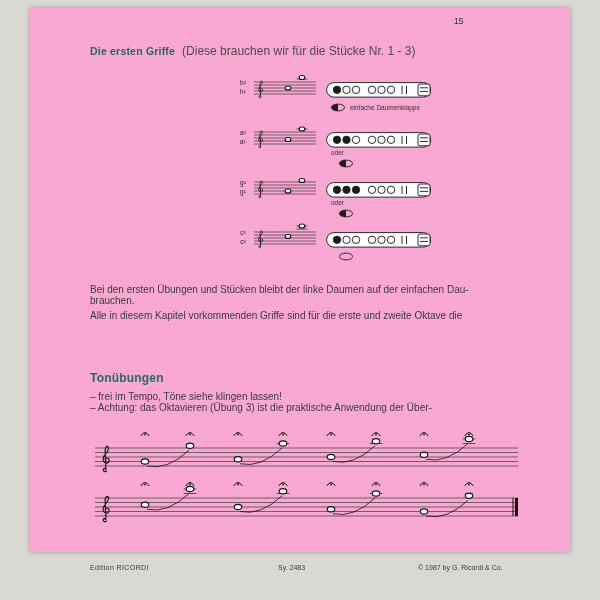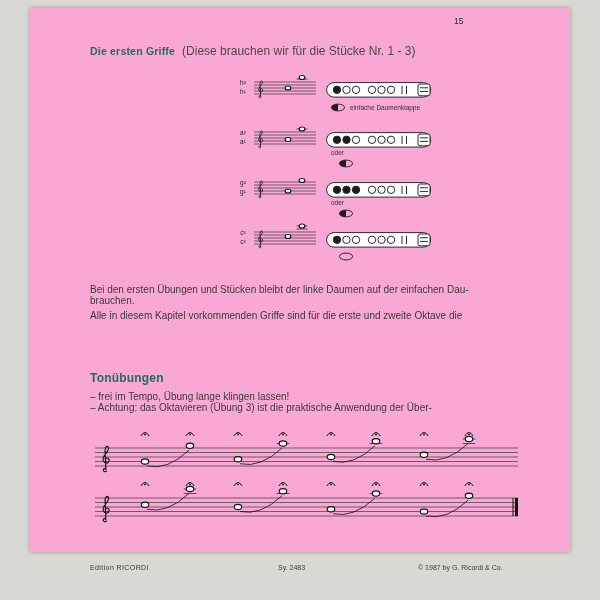--- a/index.html
+++ b/index.html
@@ -194,21 +194,21 @@
     <div>brauchen.</div>
   </div>
 
   <div class="abs body-text" style="left:60px;top:302px">
     <div>Alle in diesem Kapitel vorkommenden Griffe sind für die erste und zweite Oktave die</div>
   </div>
 
   <div class="abs section-title accent" style="left: 60px; top: 363px; color: rgb(30, 110, 96);">Tonübungen</div>
 
   <div class="abs body-text" style="left:60px;top:383px">
-    <div>– frei im Tempo, Übung lange klingen lassen!</div>
+    <div>– frei im Tempo, Töne siehe klingen lassen!</div>
     <div>– Achtung: das Oktavieren (Übung 3) ist die praktische Anwendung der Über-</div>
   </div>
 
   <svg id="staff1" class="bigstaff" style="top:414px" width="440" height="58" viewBox="0 -26 440 58">
       <line x1="5" y1="0" x2="428" y2="0" stroke="#3a3a3a" stroke-width="0.7"></line>
       <line x1="5" y1="4.5" x2="428" y2="4.5" stroke="#3a3a3a" stroke-width="0.7"></line>
       <line x1="5" y1="9" x2="428" y2="9" stroke="#3a3a3a" stroke-width="0.7"></line>
       <line x1="5" y1="13.5" x2="428" y2="13.5" stroke="#3a3a3a" stroke-width="0.7"></line>
       <line x1="5" y1="18" x2="428" y2="18" stroke="#3a3a3a" stroke-width="0.7"></line>
       <path d="M 4.8,22.6 C 3.2,24.6 0.8,23.4 1.3,21.6 C 1.7,20.2 3.6,20.2 3.9,21.8 L 3.1,3.2 C 2.9,-0.4 4.8,-2.8 6.1,-1.1 C 7.4,0.6 5.8,3.2 3.9,5.3 C 1.5,8 0.5,10.3 1.4,12.9 C 2.3,15.5 5.9,16.1 6.9,13.5 C 7.7,11.3 5.9,9.4 4.3,10.2 C 2.8,10.9 3,13.1 4.6,13.6" fill="none" stroke="#111" stroke-width="1.15" transform="translate(12,0) scale(1)"></path>

